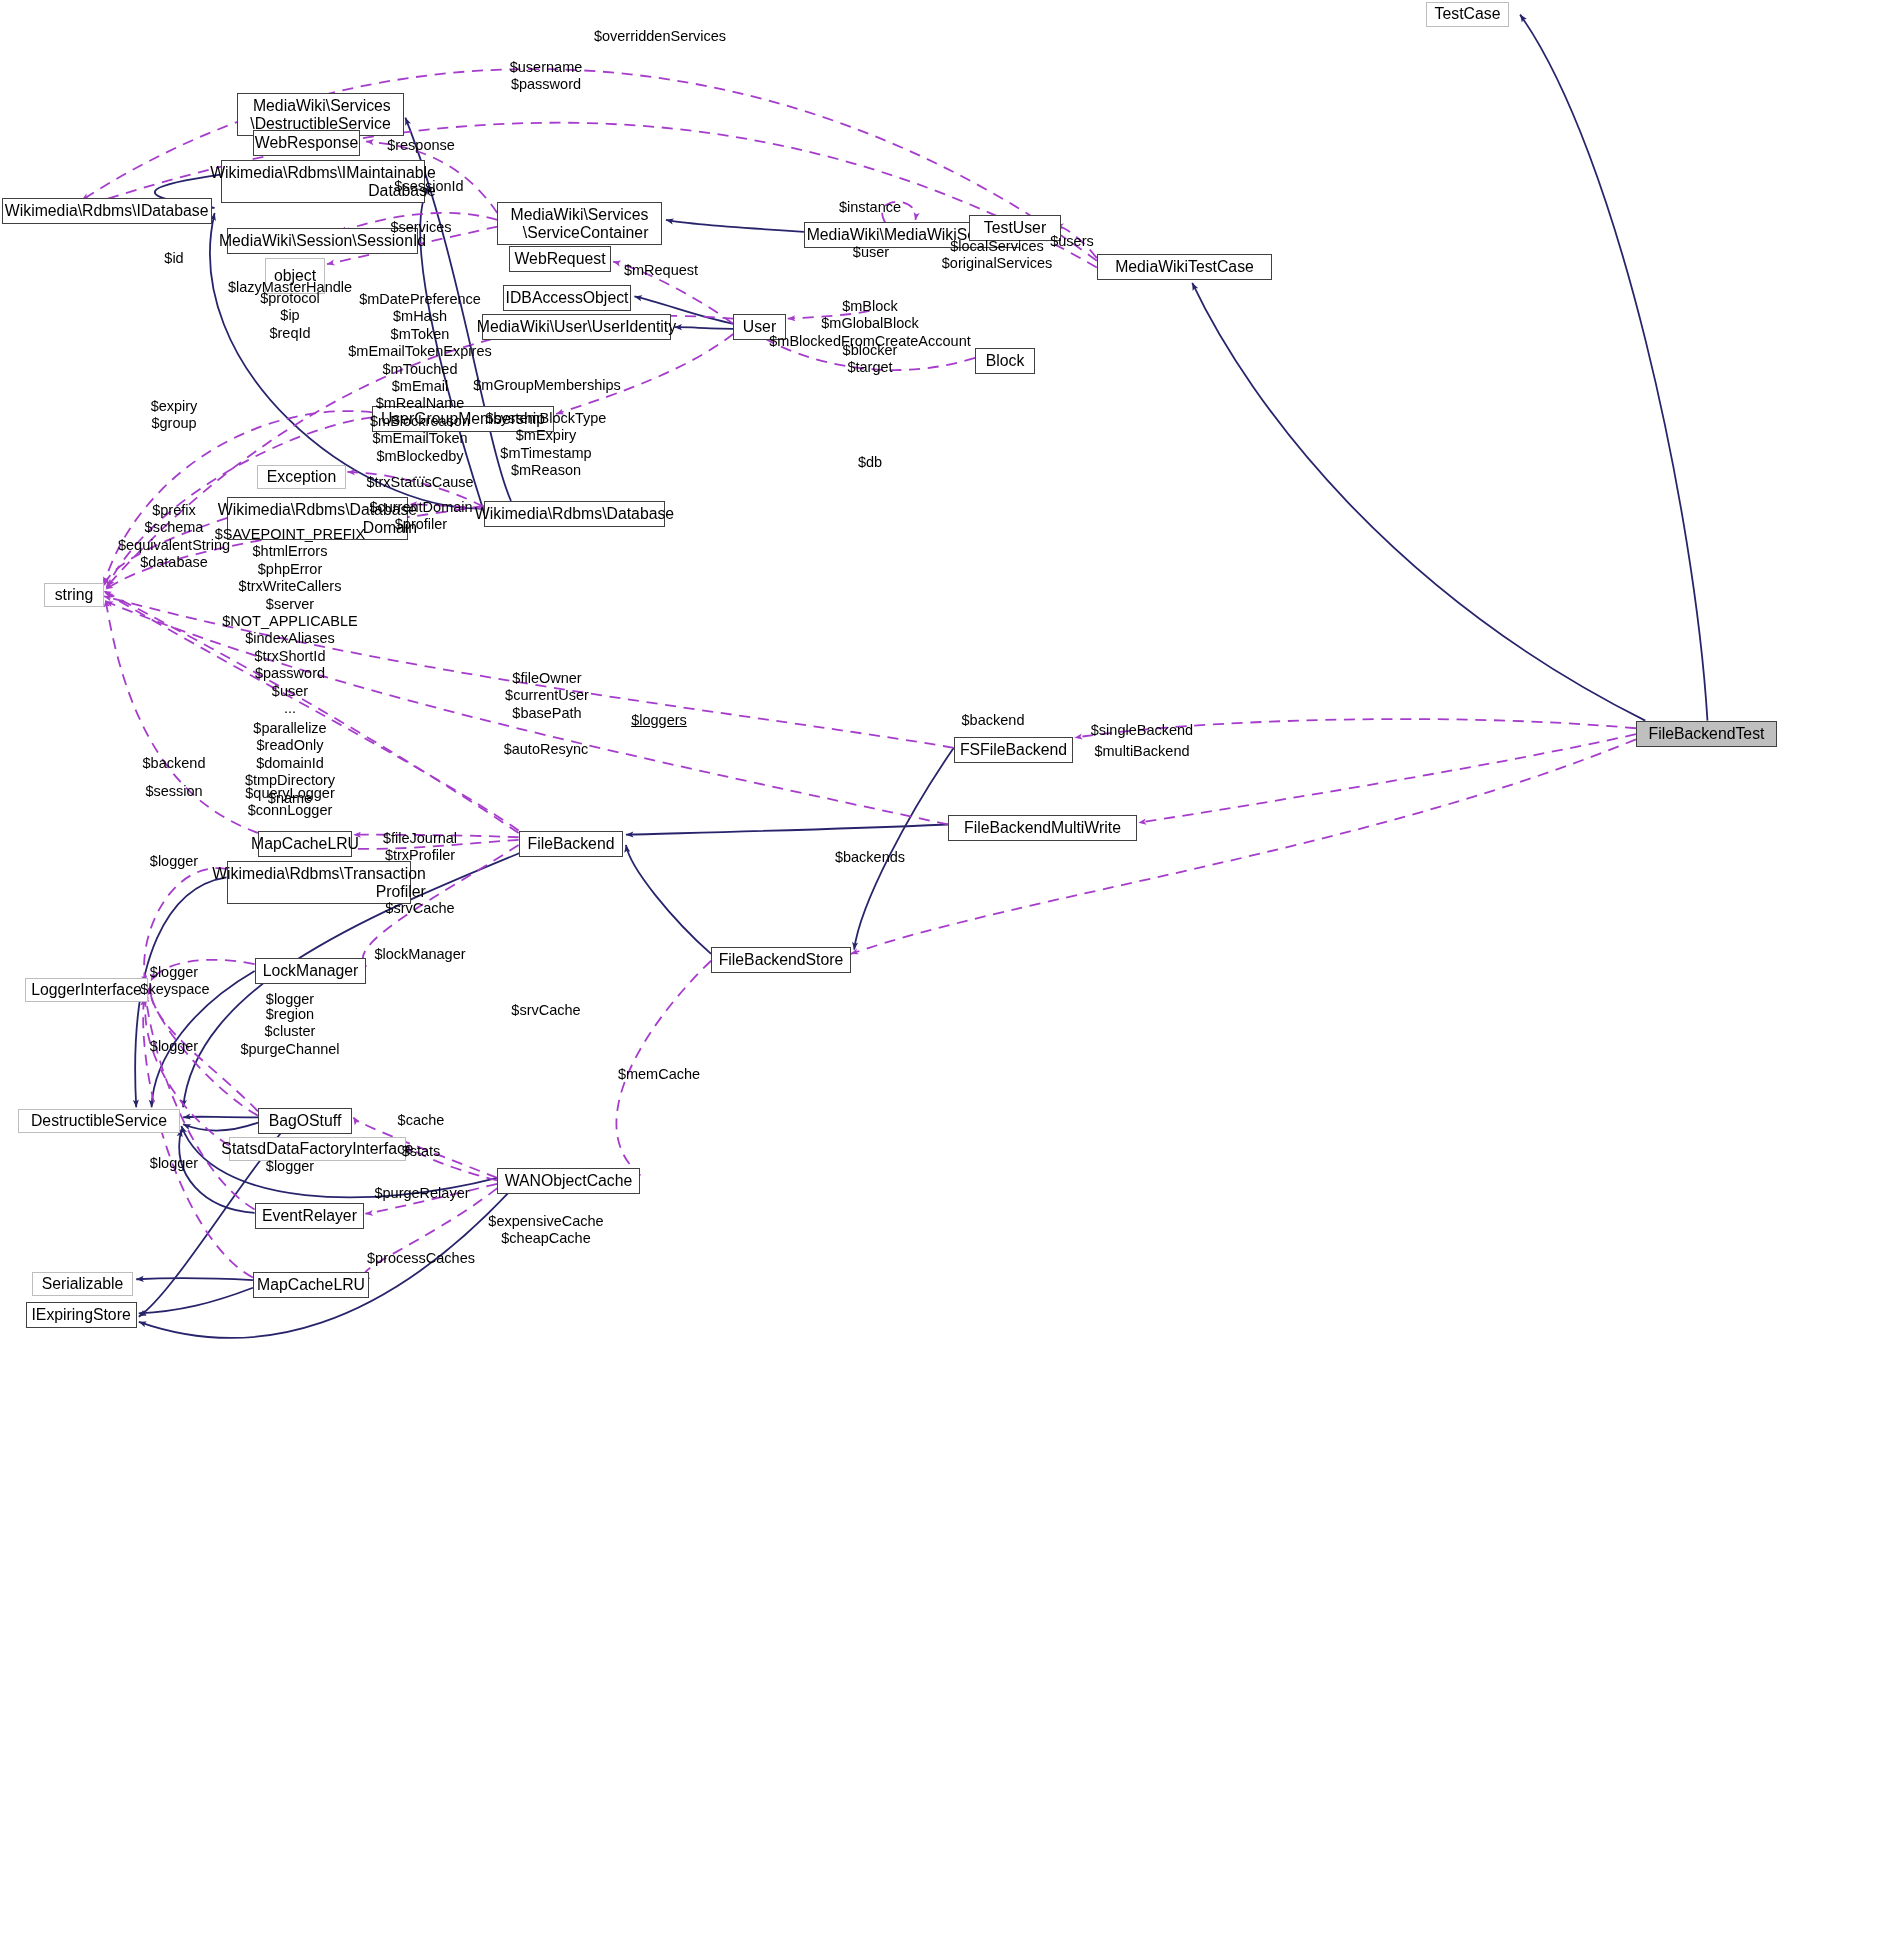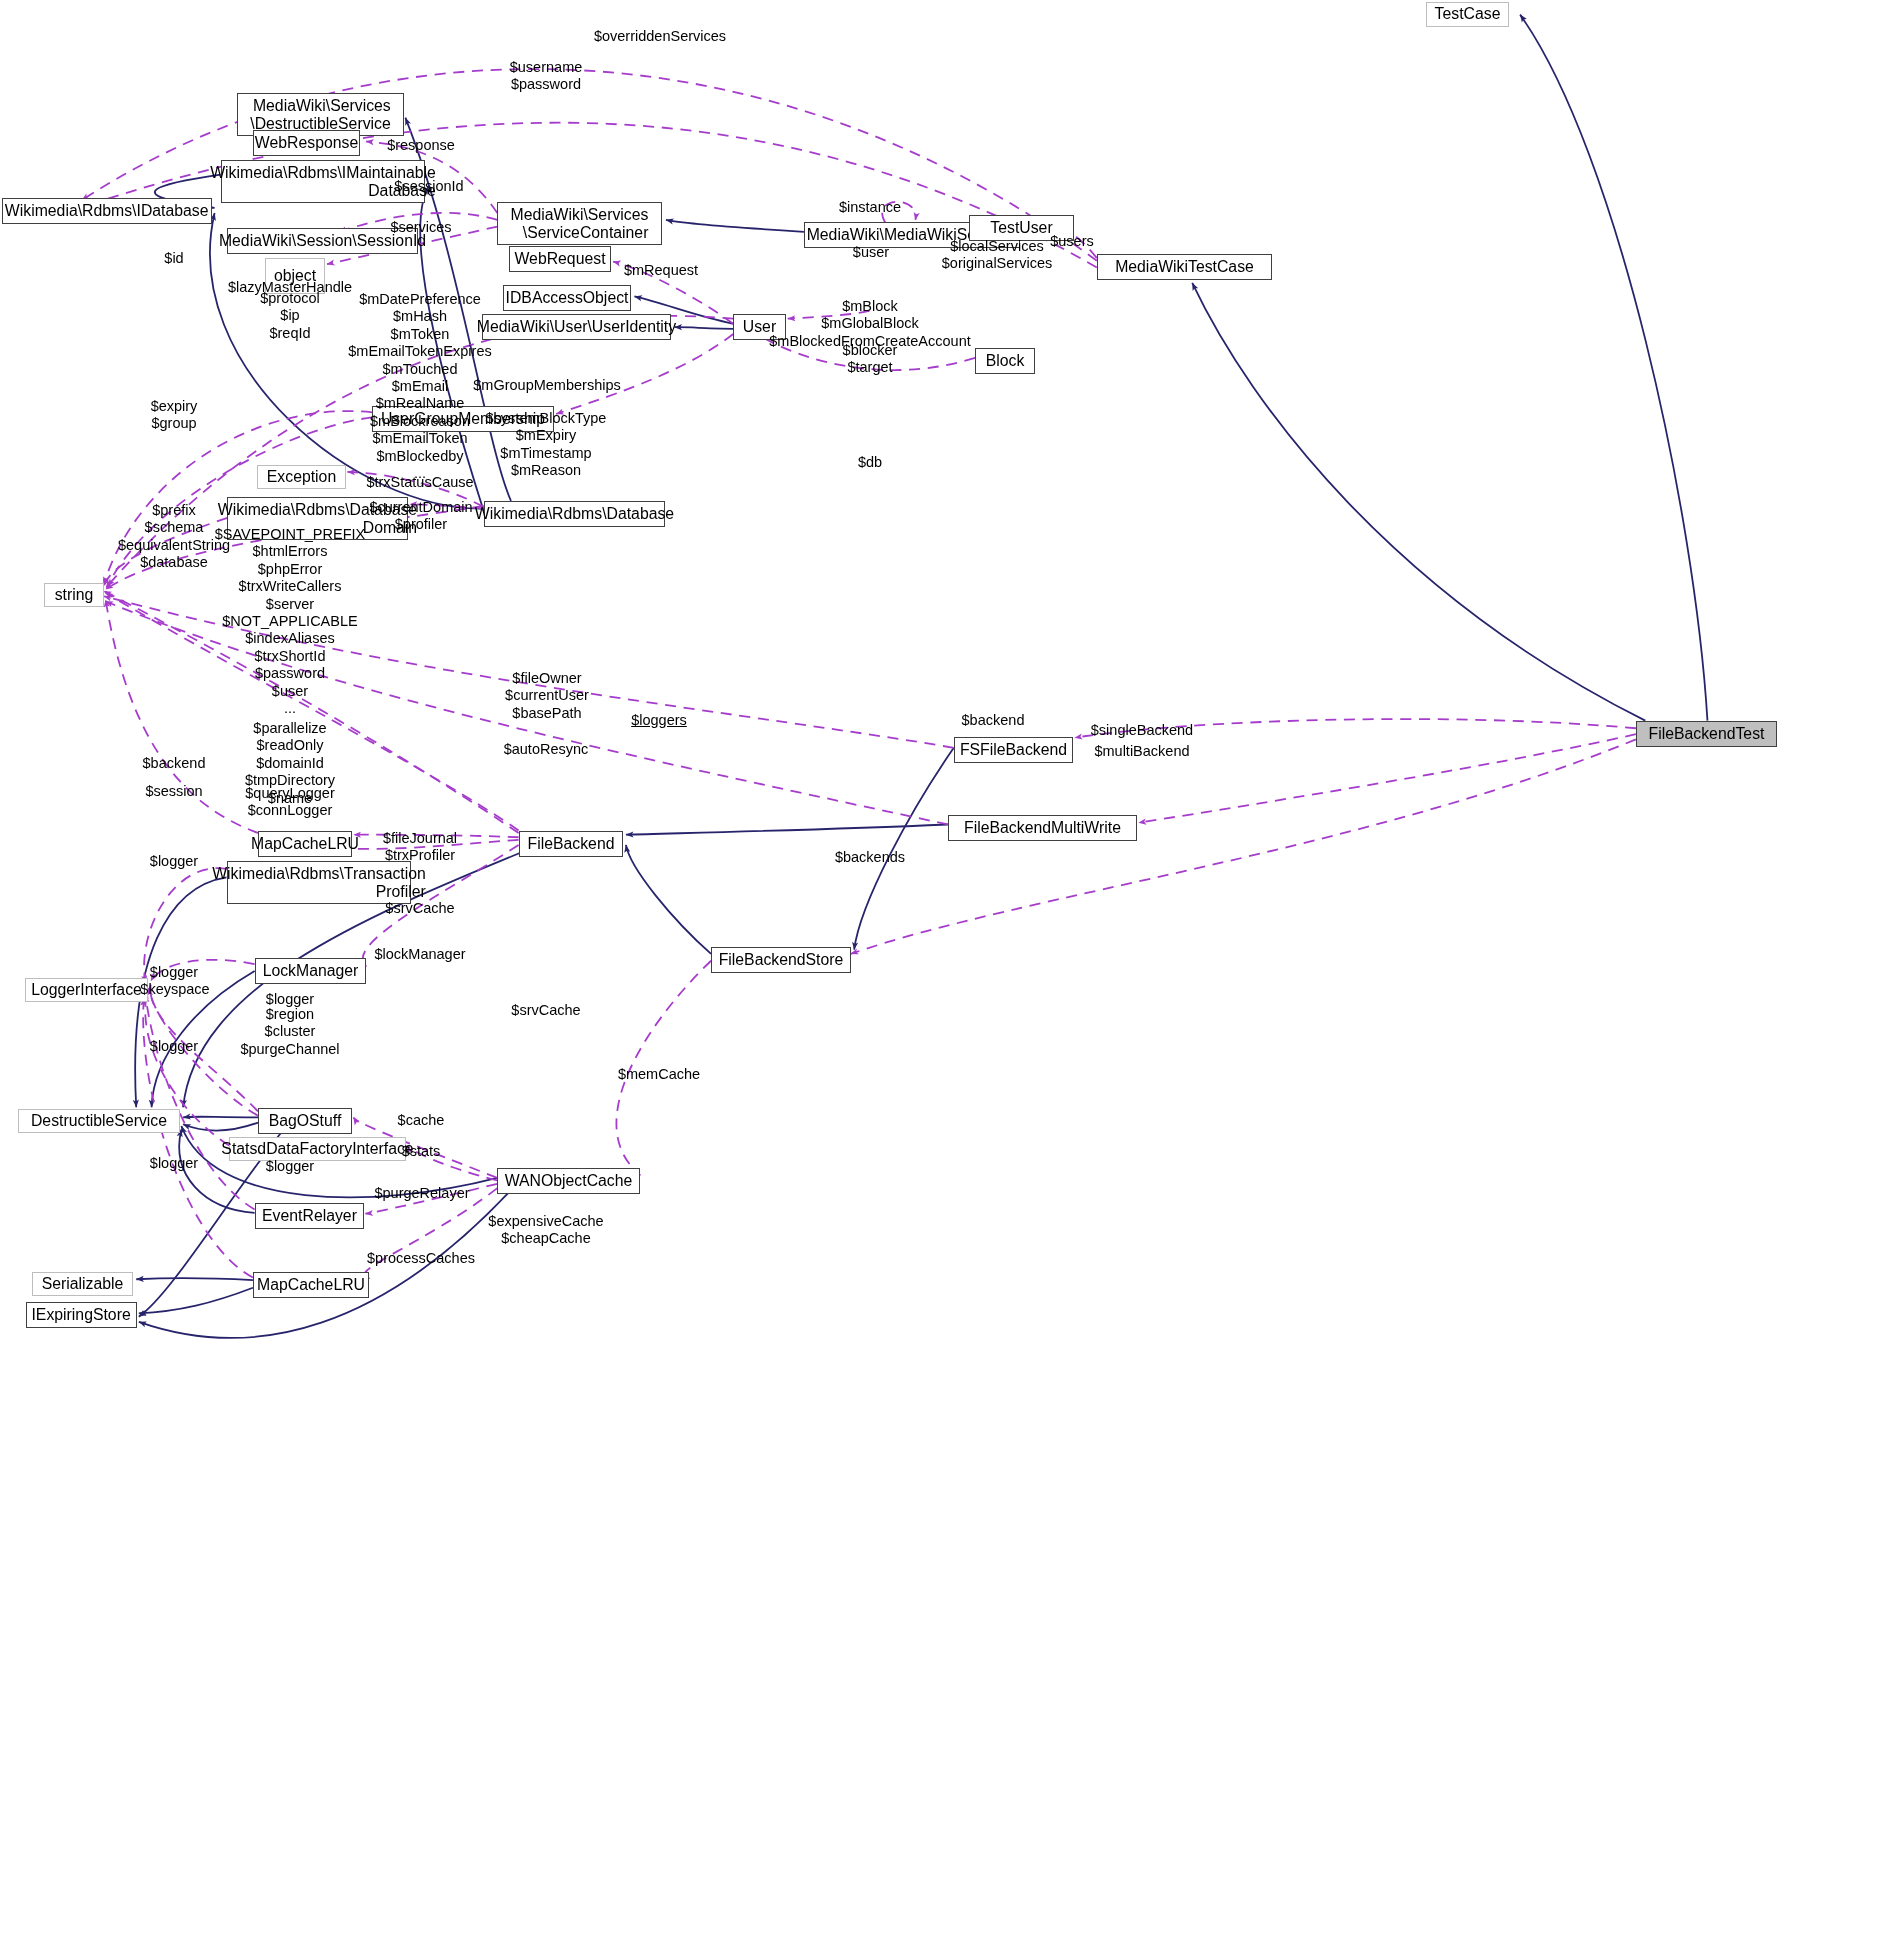--- a/index.html
+++ b/index.html
@@ -148,21 +148,21 @@
       <div class="node iface" style="left: 1426px; top: 1.7px; width: 83px; height: 25.6px;">TestCase</div>
       <div class="node cls" style="left: 237px; top: 93px; width: 167px; height: 43px;">MediaWiki\Services
 \DestructibleService</div>
       <div class="node cls" style="left: 253px; top: 130px; width: 107px; height: 25.6px;">WebResponse</div>
       <div class="node cls" style="left: 221px; top: 160px; width: 204px; height: 43px;">Wikimedia\Rdbms\IMaintainable
 Database</div>
       <div class="node cls" style="left: 1.7px; top: 198px; width: 210px; height: 25.6px;">Wikimedia\Rdbms\IDatabase</div>
       <div class="node cls" style="left: 497px; top: 202px; width: 165px; height: 43px;">MediaWiki\Services
 \ServiceContainer</div>
       <div class="node cls" style="left: 804px; top: 222px; width: 216px; height: 25.6px;">MediaWiki\MediaWikiServices</div>
-      <div class="node cls" style="left: 969px; top: 215px; width: 105px; height: 25.6px;">TestUser</div>
+      <div class="node cls" style="left: 969px; top: 215px; width: 92px; height: 25.6px;">TestUser</div>
       <div class="node cls" style="left: 227px; top: 228px; width: 191px; height: 25.6px;">MediaWiki\Session\SessionId</div>
       <div class="node cls" style="left: 509px; top: 246px; width: 102px; height: 25.6px;">WebRequest</div>
       <div class="node iface" style="left: 265px; top: 258px; width: 60px; height: 36px;">object</div>
       <div class="node cls" style="left: 1097px; top: 254px; width: 175px; height: 25.6px;">MediaWikiTestCase</div>
       <div class="node cls" style="left: 503px; top: 285px; width: 128px; height: 25.6px;">IDBAccessObject</div>
       <div class="node cls" style="left: 482px; top: 314px; width: 189px; height: 25.6px;">MediaWiki\User\UserIdentity</div>
       <div class="node cls" style="left: 733px; top: 314px; width: 53px; height: 25.6px;">User</div>
       <div class="node cls" style="left: 975px; top: 348px; width: 60px; height: 25.6px;">Block</div>
       <div class="node cls" style="left: 372px; top: 406px; width: 182px; height: 25.6px;">UserGroupMembership</div>
       <div class="node iface" style="left: 257px; top: 465px; width: 89px; height: 24px;">Exception</div>

